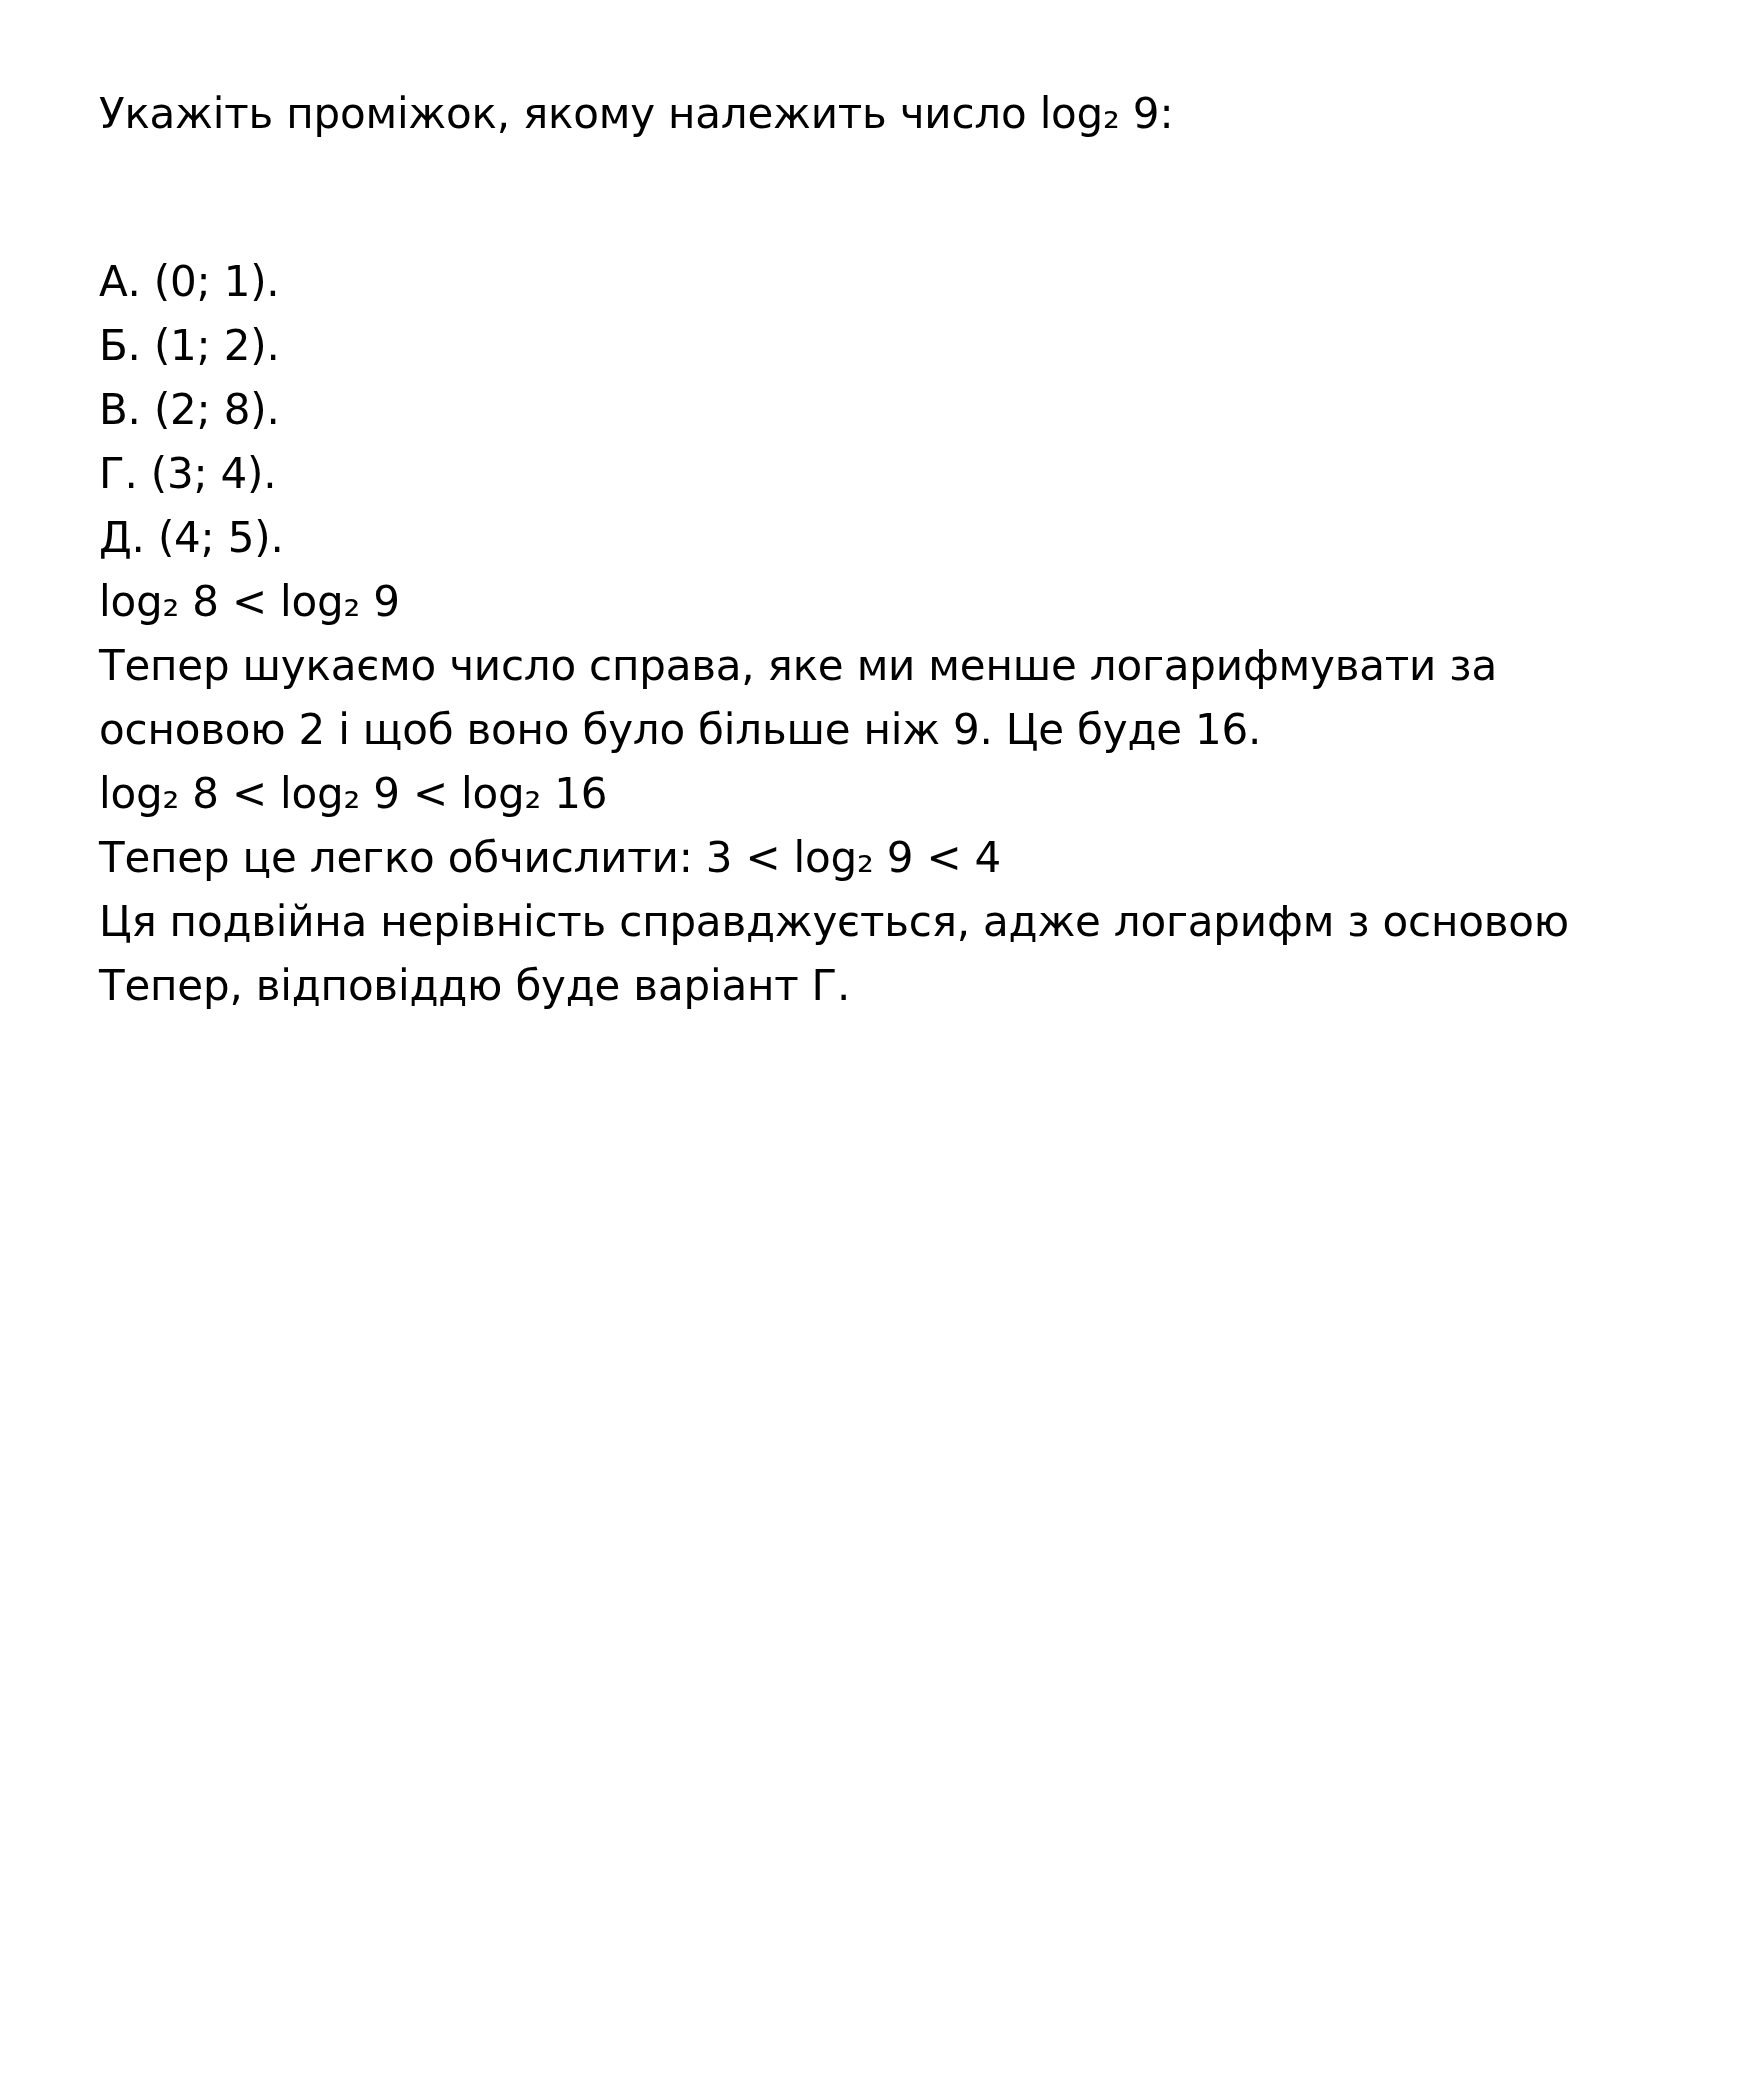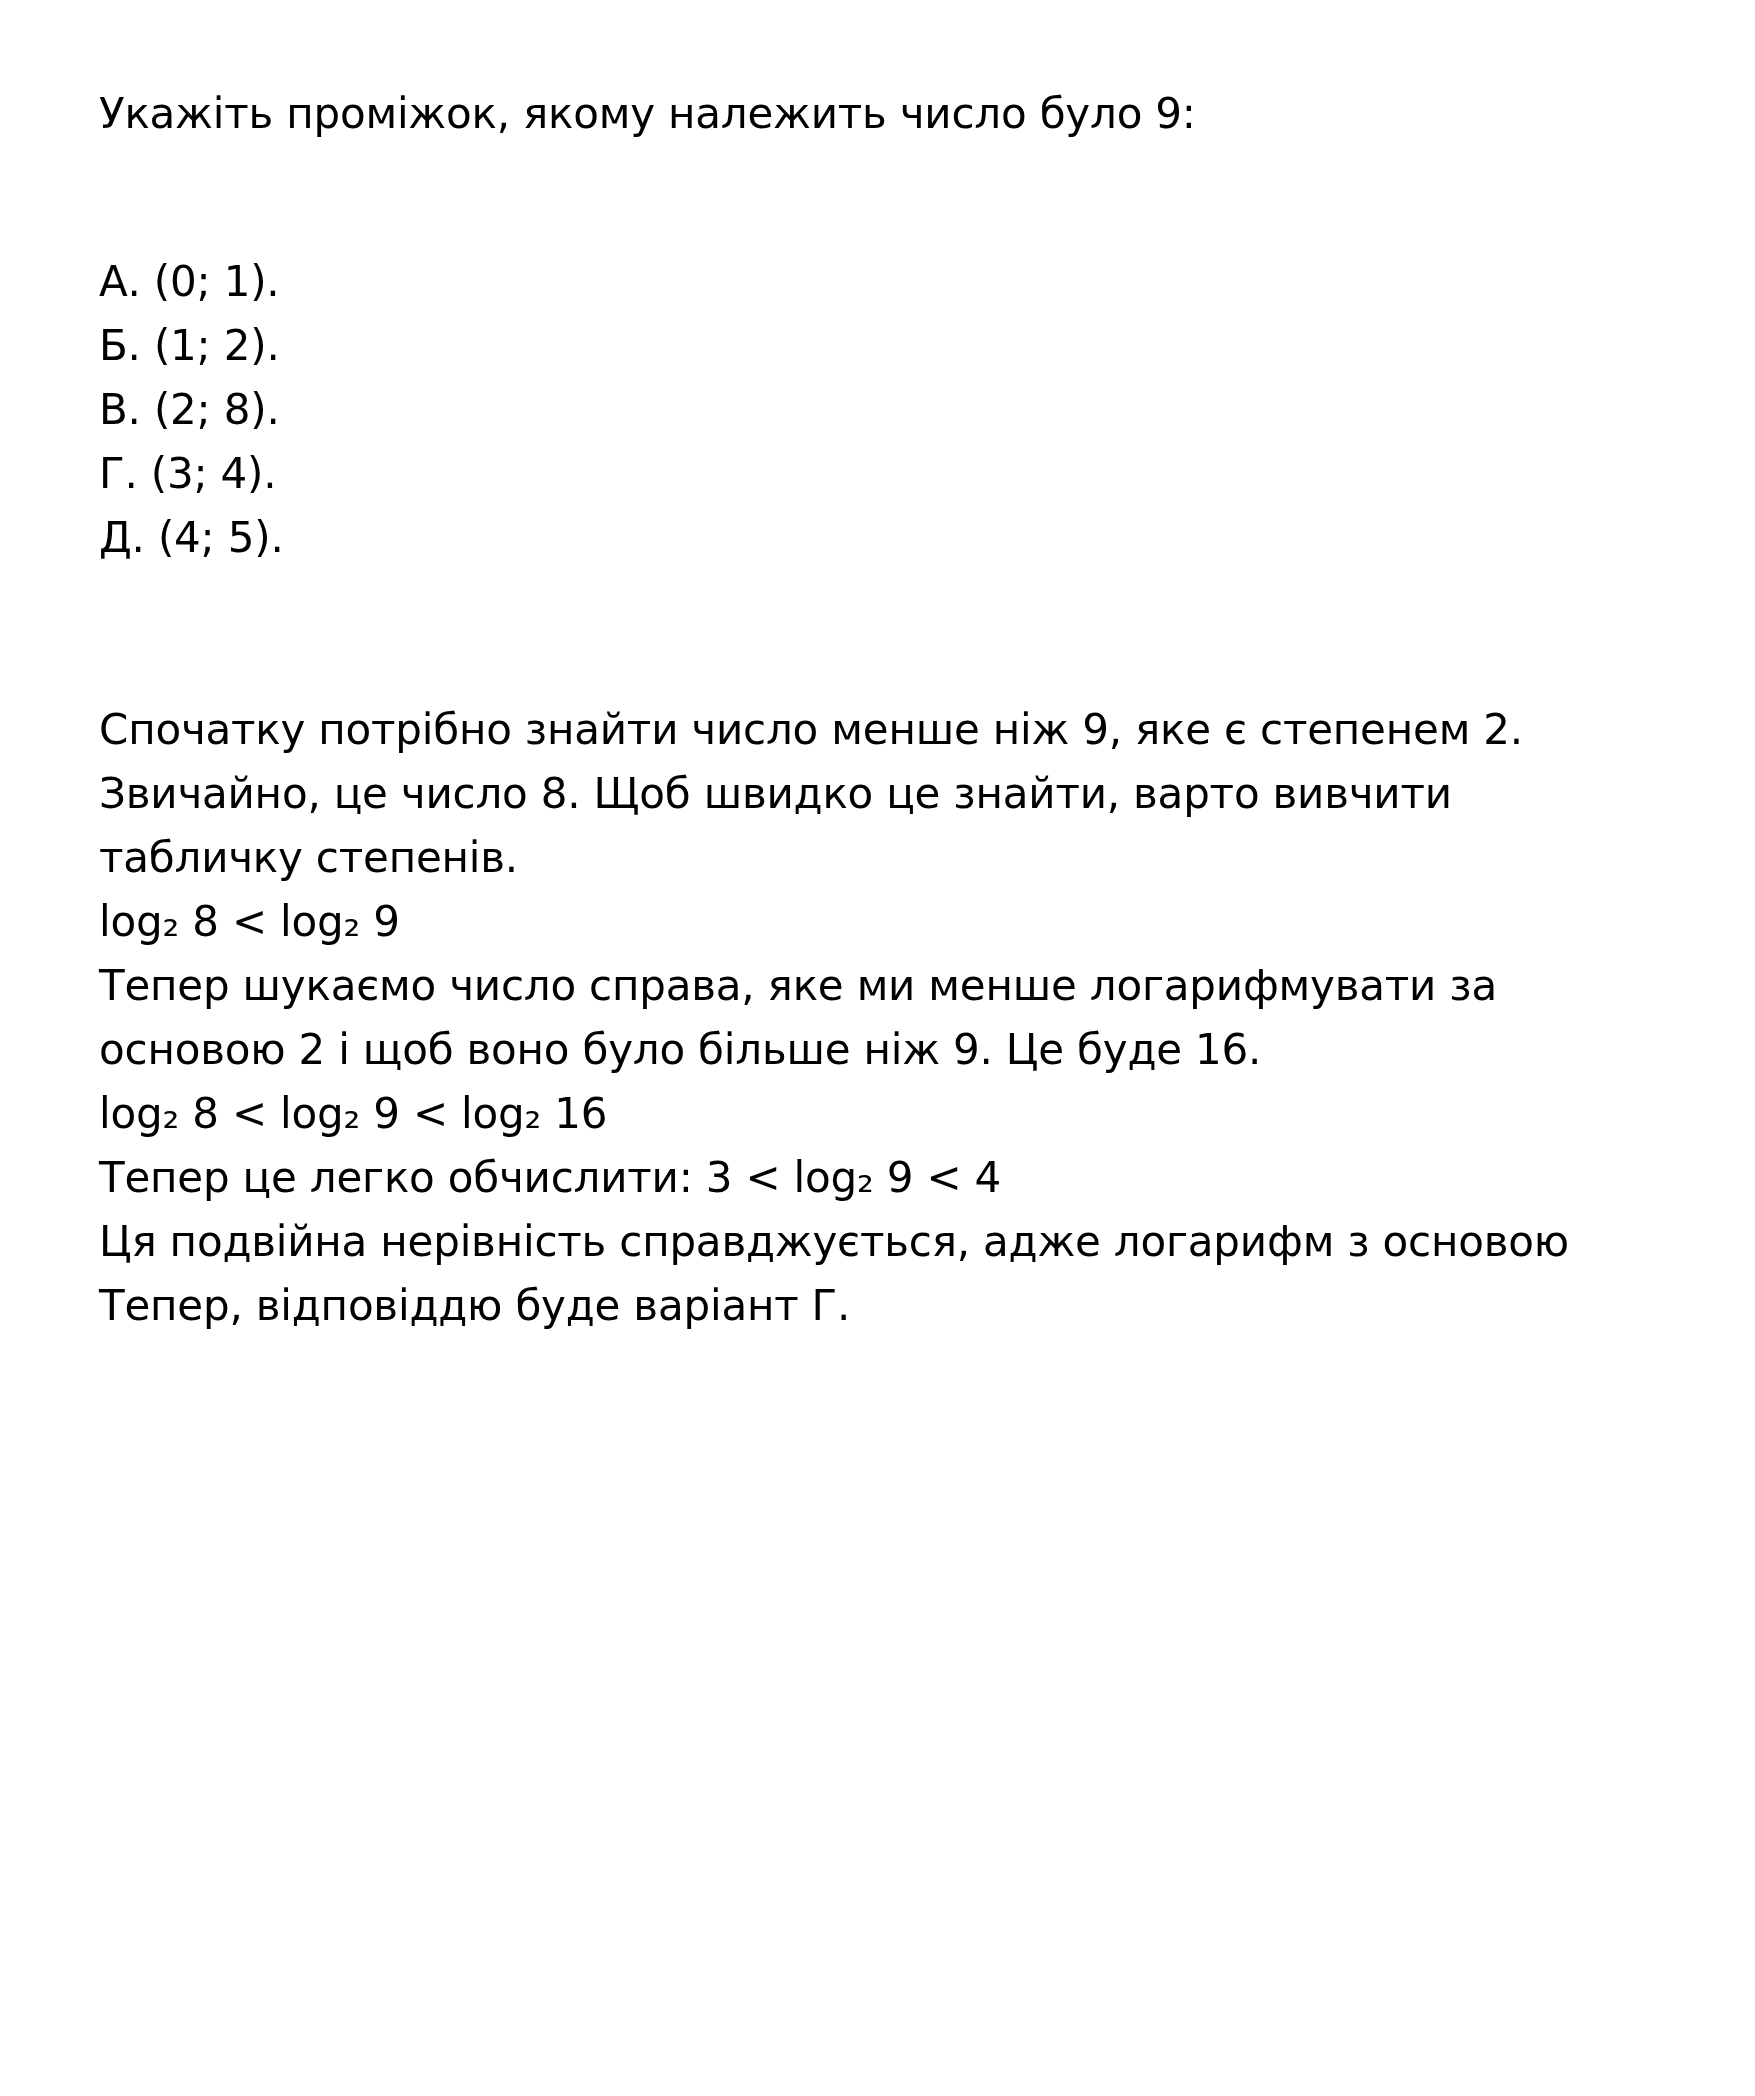--- a/index.html
+++ b/index.html
@@ -31,44 +31,39 @@
   .block.first { margin-top: 0; }
   .block.first-option { margin-top: 104px; }
   .block.section-gap { margin-top: 128px; }
 </style>
 </head>
 <body>
 
 <main class="page">
 
   <div class="block first">
-    <div class="line">Укажіть проміжок, якому належить число було 9:</div>
+    <div class="line">Укажіть проміжок, якому належить число log₂ 9:</div>
   </div>
 
   <div class="block first-option">
     <div class="line">А. (0; 1).</div>
   </div>
   <div class="block">
     <div class="line">Б. (1; 2).</div>
   </div>
   <div class="block">
     <div class="line">В. (2; 8).</div>
   </div>
   <div class="block">
     <div class="line">Г. (3; 4).</div>
   </div>
   <div class="block">
     <div class="line">Д. (4; 5).</div>
   </div>
 
-  <div class="block section-gap">
-    <div class="line">Спочатку потрібно знайти число менше ніж 9, яке є степенем 2.</div>
-    <div class="line">Звичайно, це число 8. Щоб швидко це знайти, варто вивчити</div>
-    <div class="line">табличку степенів.</div>
-  </div>
 
   <div class="block">
     <div class="line">log₂ 8 &lt; log₂ 9</div>
   </div>
 
   <div class="block">
     <div class="line">Тепер шукаємо число справа, яке ми менше логарифмувати за</div>
     <div class="line">основою 2 і щоб воно було більше ніж 9. Це буде 16.</div>
   </div>
 

